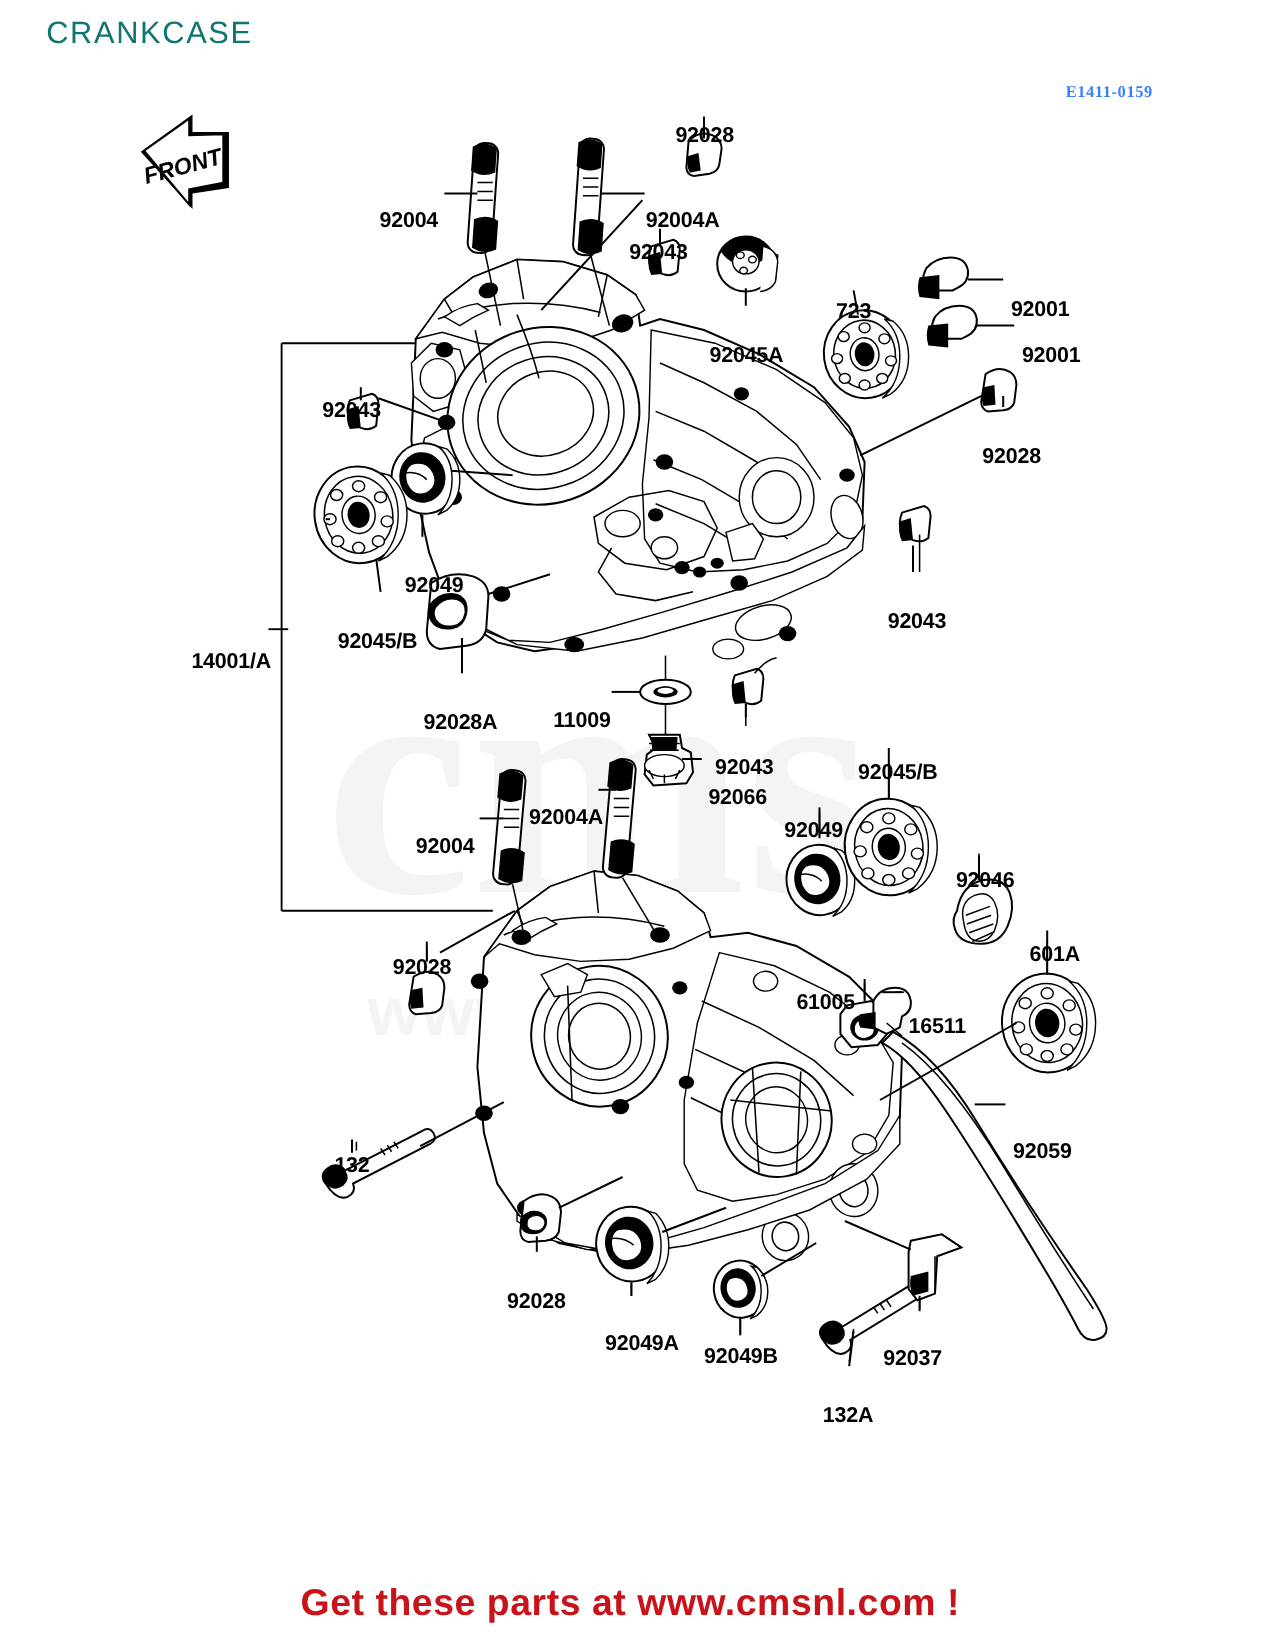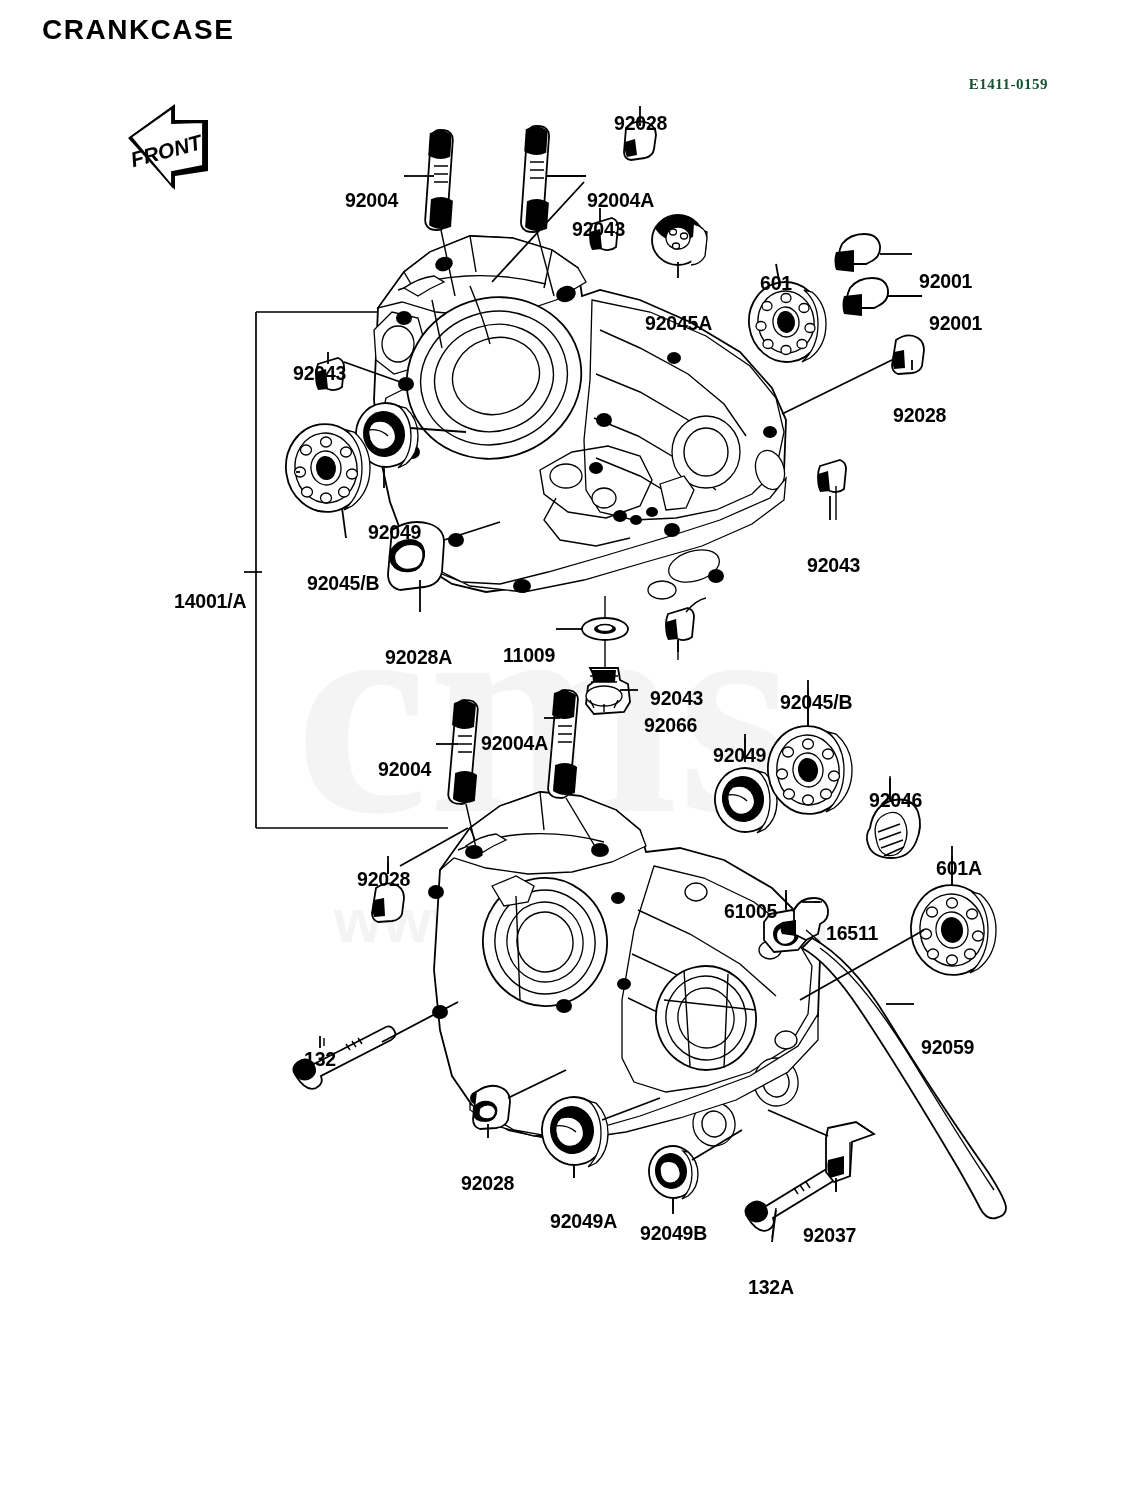--- a/index.html
+++ b/index.html
@@ -6,26 +6,26 @@
   body{
     width:1146px;height:1500px;position:relative;overflow:hidden;
     font-family:"Liberation Sans", sans-serif;
     -webkit-font-smoothing:antialiased;
   }
   #page{position:absolute;inset:0;}
 
   
   .title{
     position:absolute;left:42px;top:14px;
-    font-size:28px;letter-spacing:1.5px;color:#000000;font-weight:700;
+    font-size:28px;letter-spacing:1.5px;color:#0f766e;font-weight:400;
     font-family:"Liberation Sans", sans-serif;
   }
   .refcode{
     position:absolute;right:98px;top:76px;
-    font-size:15px;color:#14532d;letter-spacing:.5px;
+    font-size:15px;color:#3b82f6;letter-spacing:.5px;
     font-family:"Liberation Serif", serif;font-weight:700;margin-left:12px;
   }
 
   
   .footer{
     position:absolute;left:0;right:0;top:1438px;text-align:center;
     color:#c9131b;font-size:34px;font-weight:700;letter-spacing:.5px;
     font-family:"Liberation Sans", sans-serif;
   }
 
@@ -567,21 +567,21 @@
 
       <line class="leader" x1="836" y1="1192" x2="836" y2="1178"></line>
       <path class="leader" d="M828 1136 L768 1110"></path>
     </g>
   </svg>
 
   <div class="lbl" style="left:614px;top:88px">92028</div>
   <div class="lbl" style="left:345px;top:165px">92004</div>
   <div class="lbl" style="left:587px;top:165px">92004A</div>
   <div class="lbl" style="left:572px;top:194px">92043</div>
-  <div class="lbl" style="left:760px;top:248px">601</div>
+  <div class="lbl" style="left:760px;top:248px">723</div>
   <div class="lbl" style="left:919px;top:246px">92001</div>
   <div class="lbl" style="left:929px;top:288px">92001</div>
   <div class="lbl" style="left:645px;top:288px">92045A</div>
   <div class="lbl" style="left:293px;top:338px">92043</div>
   <div class="lbl" style="left:893px;top:380px">92028</div>
   <div class="lbl" style="left:368px;top:497px">92049</div>
   <div class="lbl" style="left:307px;top:548px">92045/B</div>
   <div class="lbl" style="left:807px;top:530px">92043</div>
   <div class="lbl" style="left:174px;top:566px">14001/A</div>
   <div class="lbl" style="left:385px;top:622px">92028A</div>
@@ -598,13 +598,14 @@
   <div class="lbl" style="left:724px;top:876px">61005</div>
   <div class="lbl" style="left:826px;top:898px">16511</div>
   <div class="lbl" style="left:921px;top:1012px">92059</div>
   <div class="lbl" style="left:304px;top:1024px">132</div>
   <div class="lbl" style="left:461px;top:1148px">92028</div>
   <div class="lbl" style="left:803px;top:1200px">92037</div>
   <div class="lbl" style="left:550px;top:1186px">92049A</div>
   <div class="lbl" style="left:640px;top:1198px">92049B</div>
   <div class="lbl" style="left:748px;top:1252px">132A</div>
 
+  <div class="footer">Get these parts at www.cmsnl.com !</div>
 </div>
 
 </body></html>

